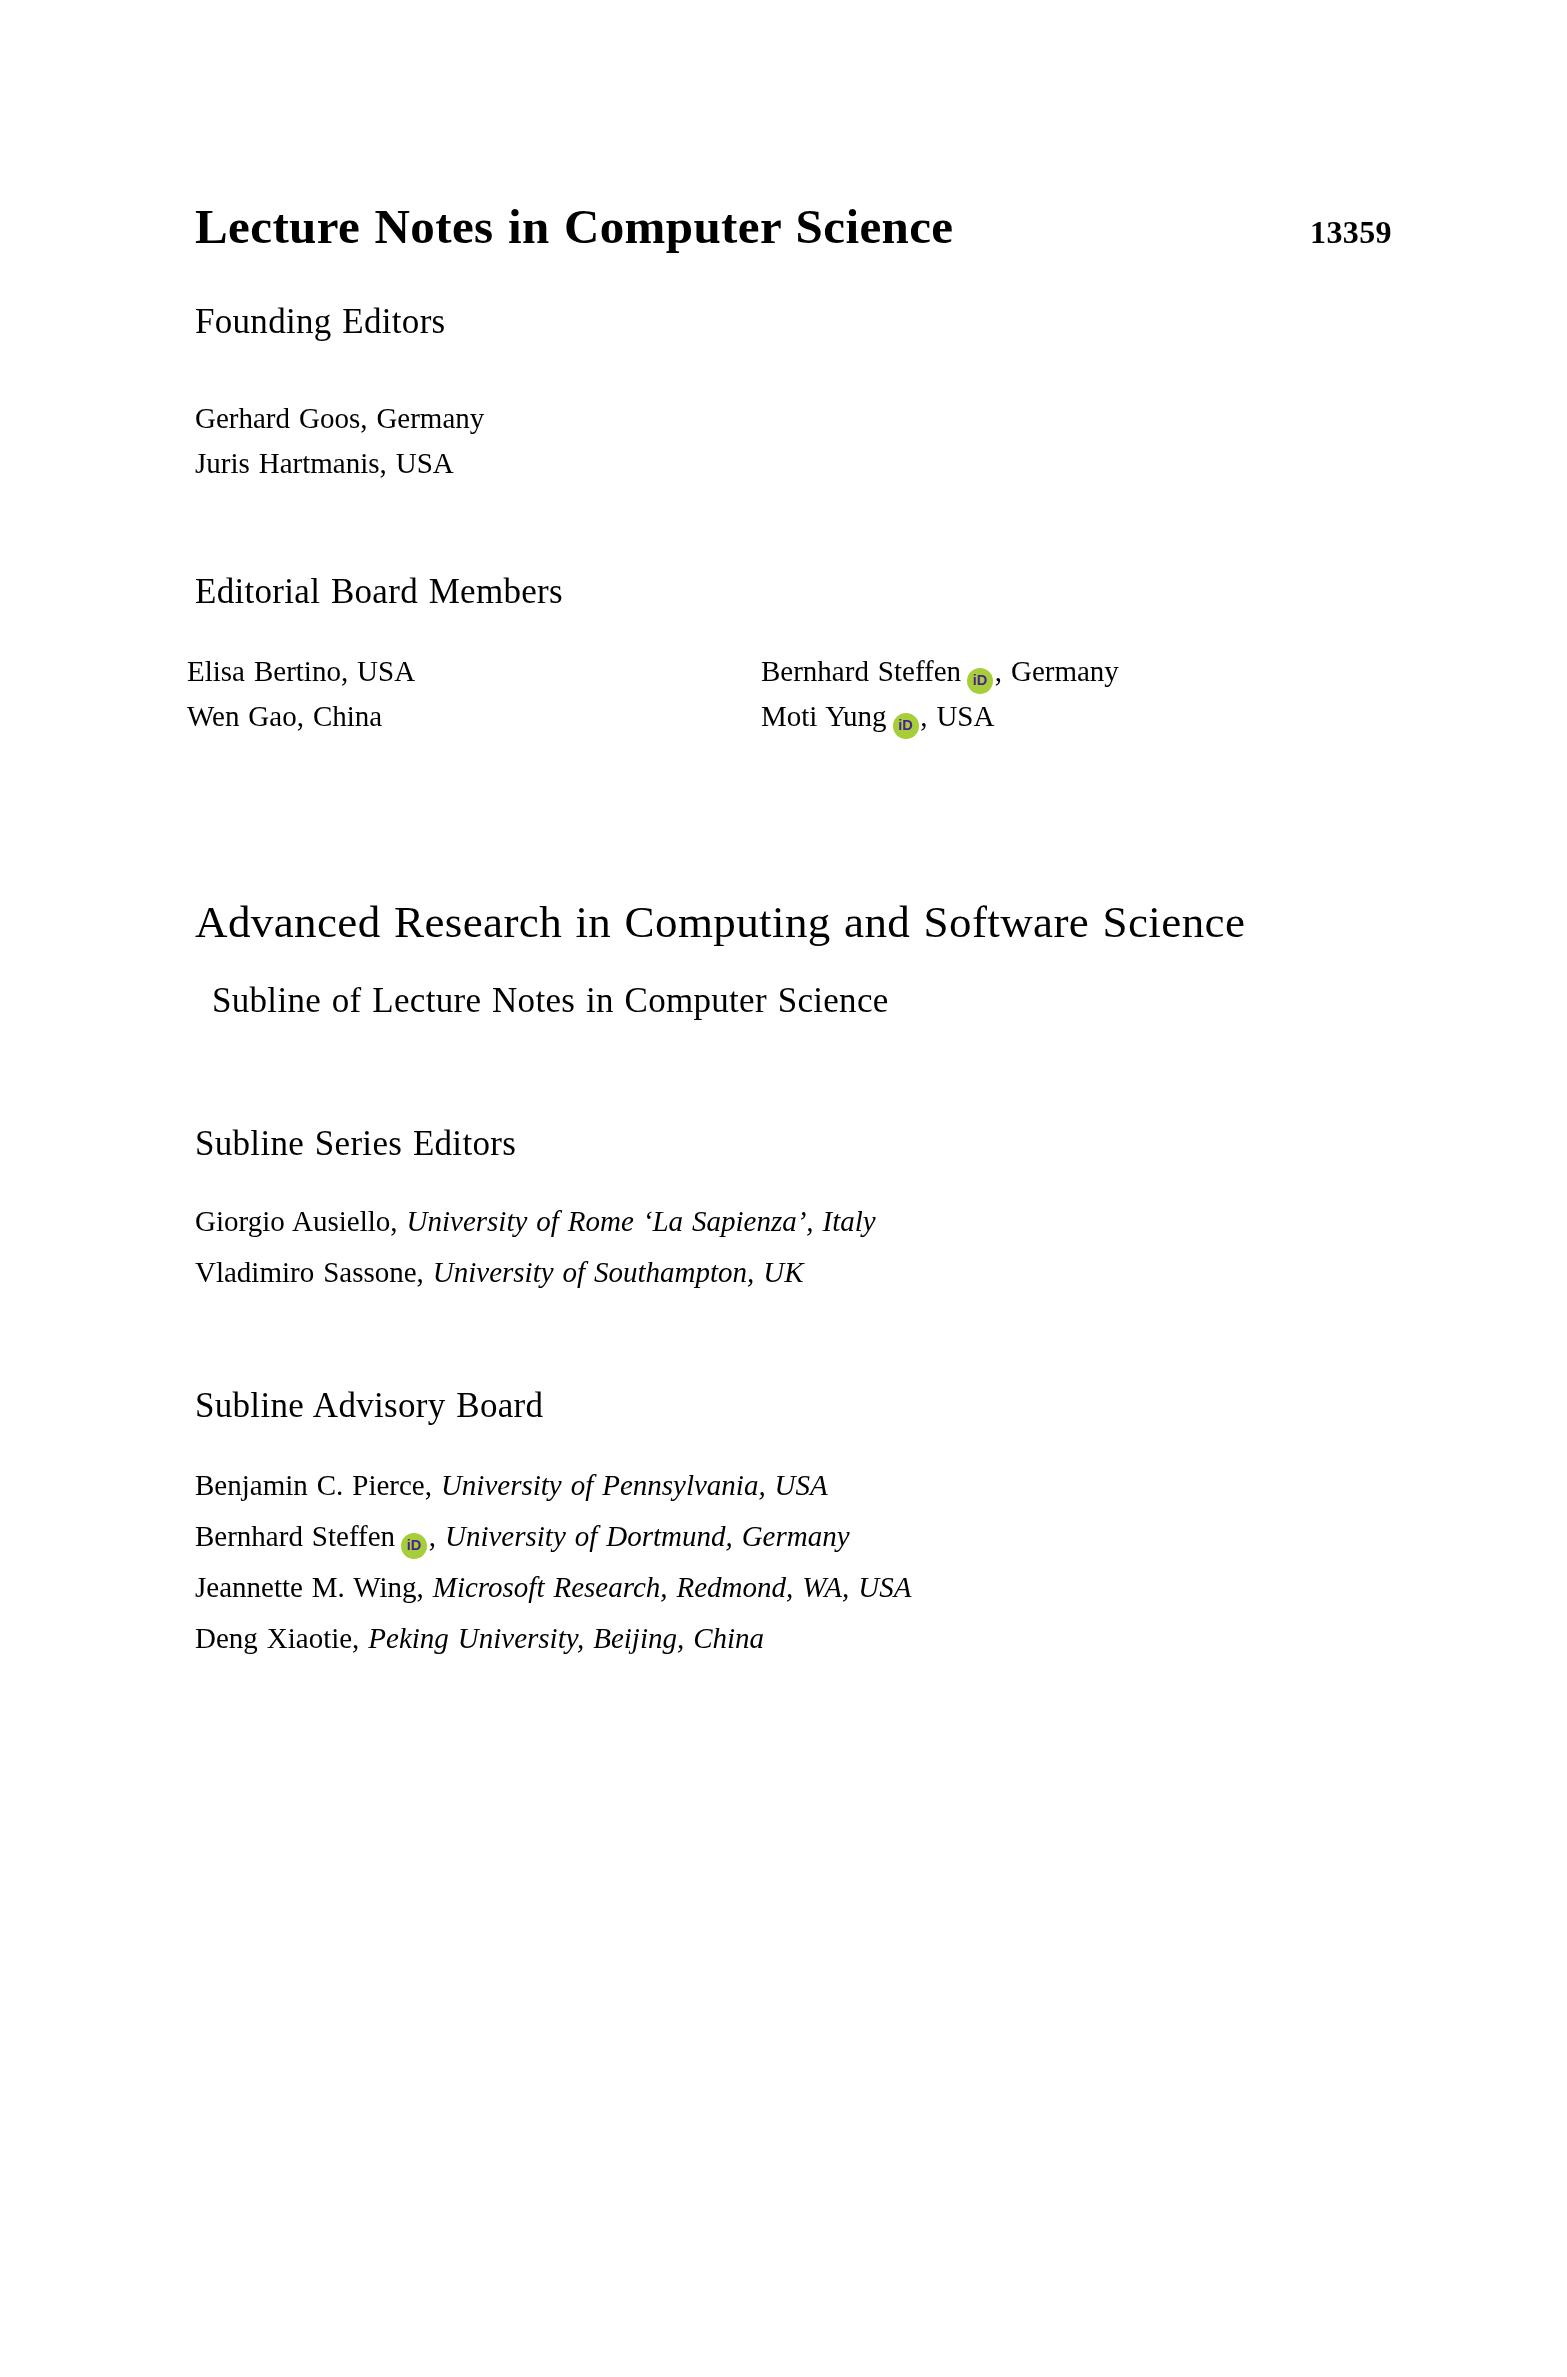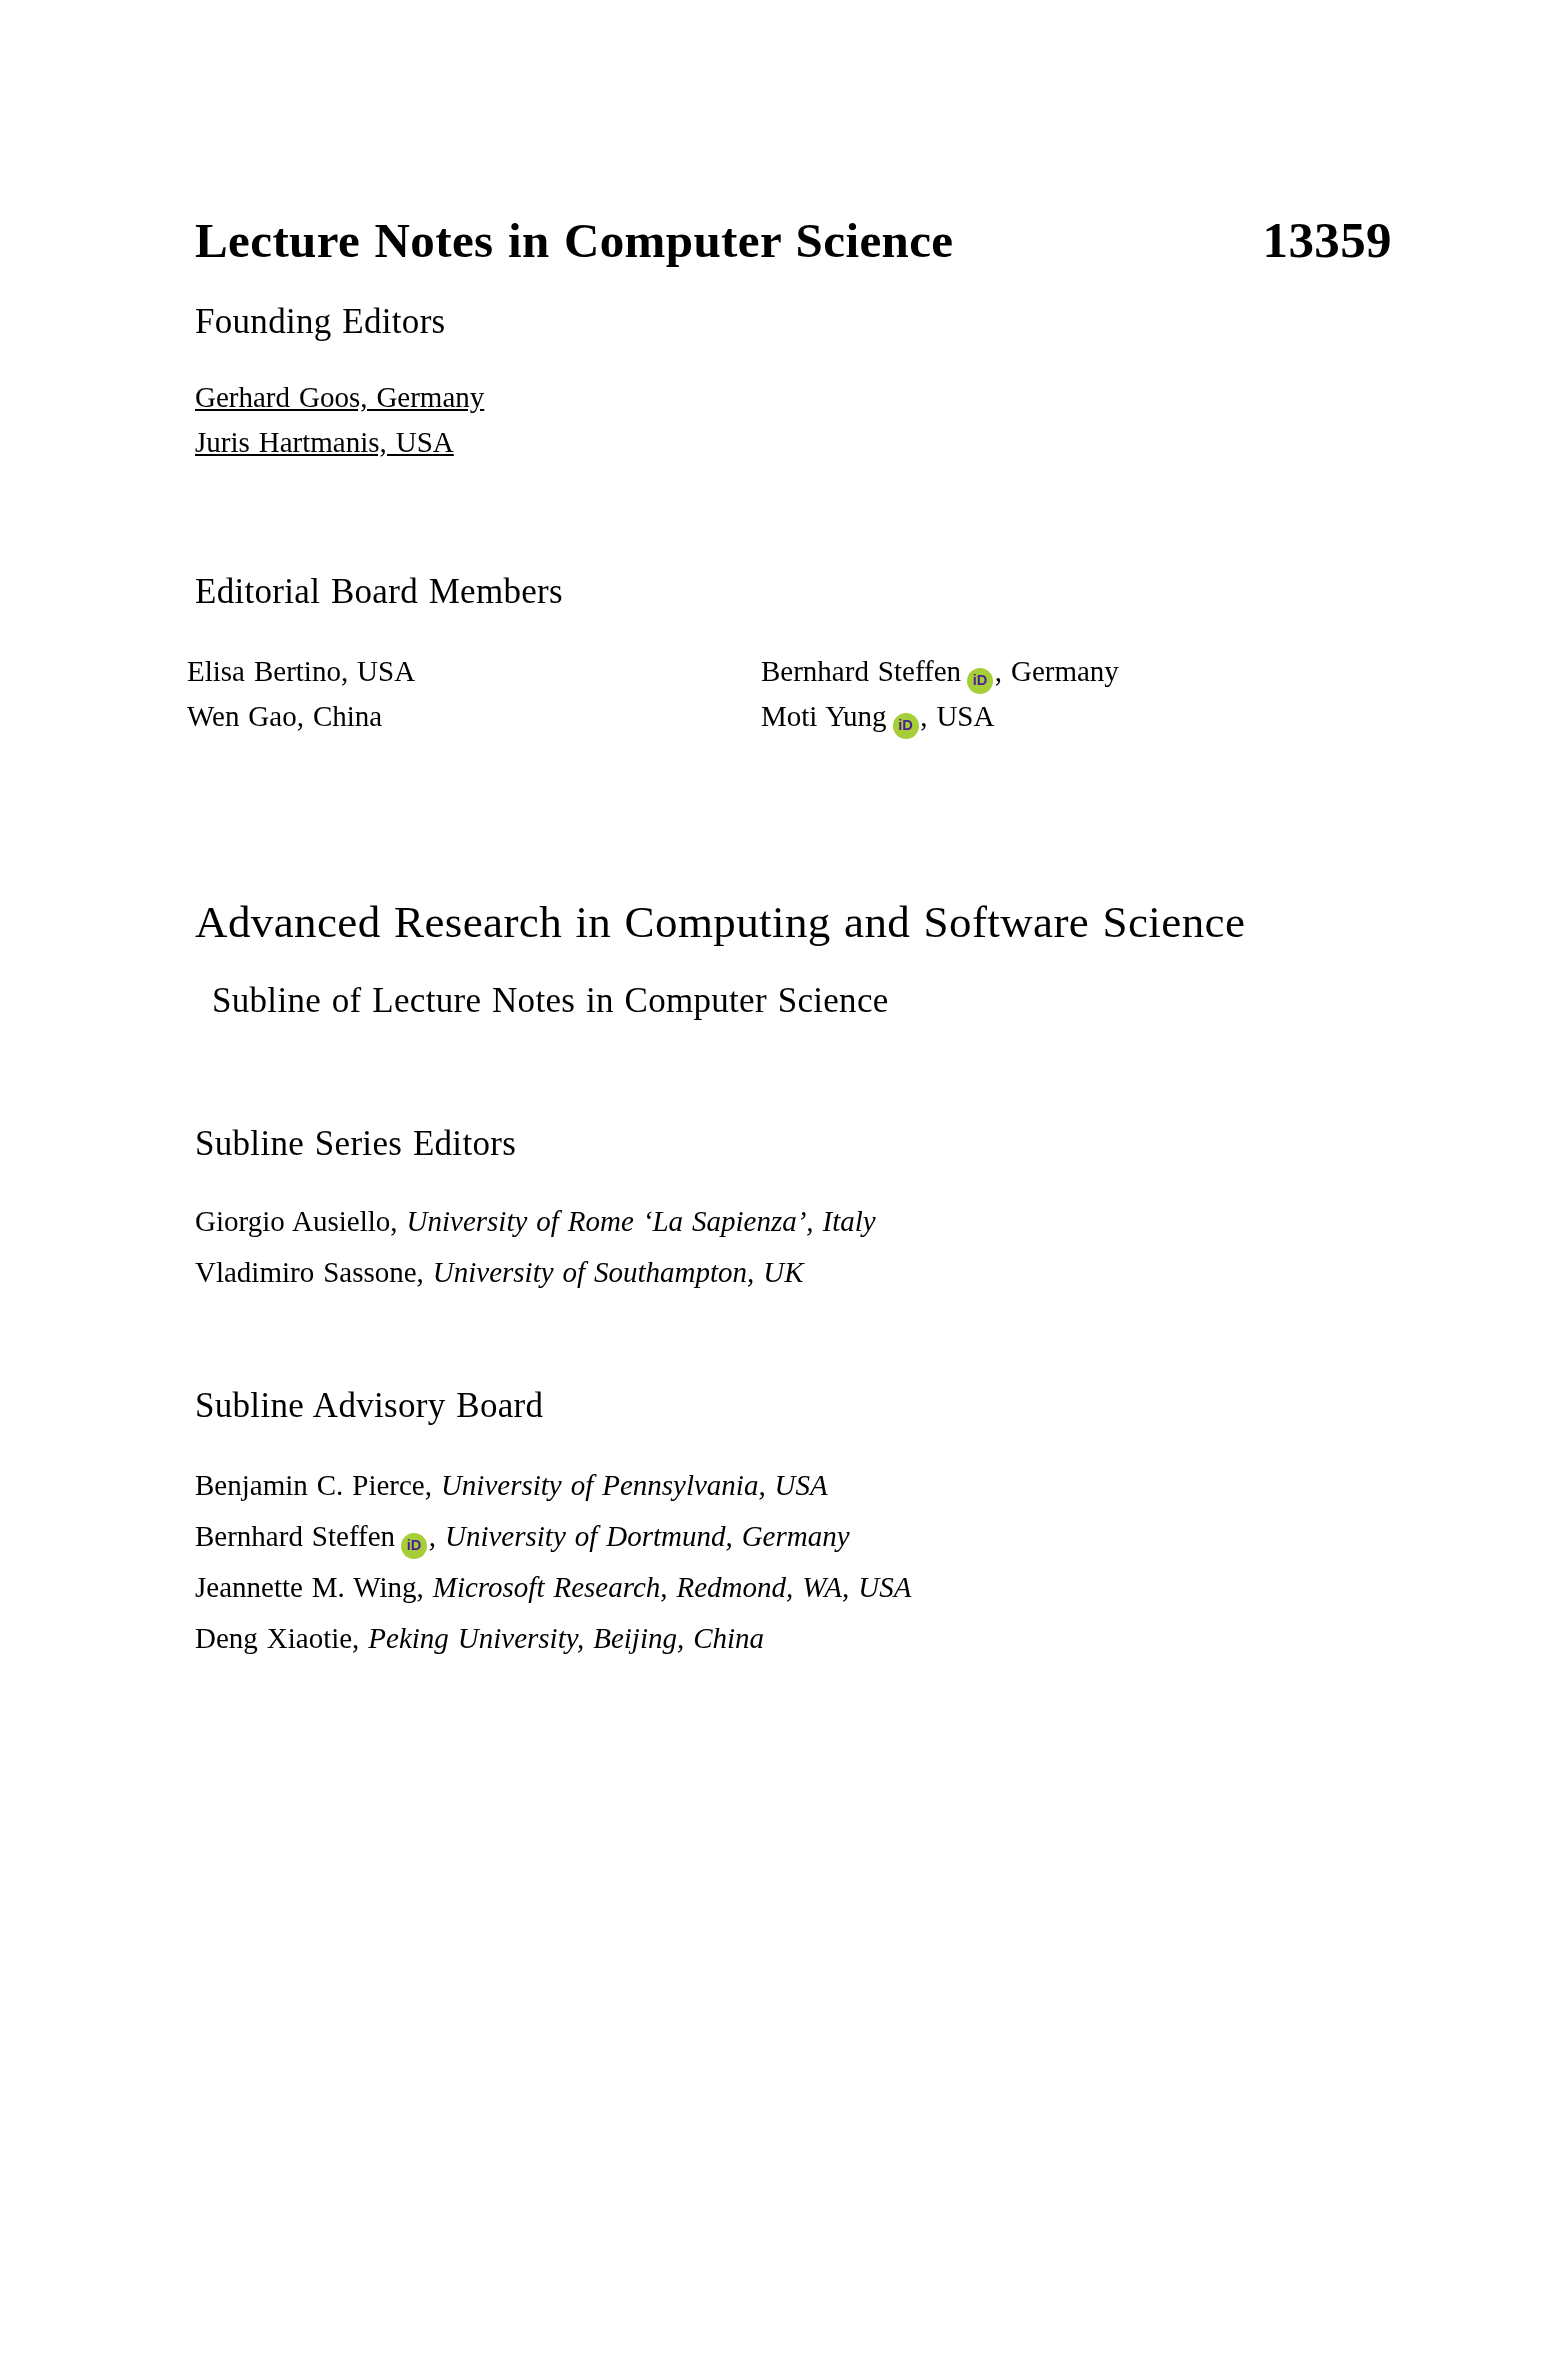--- a/index.html
+++ b/index.html
@@ -9,39 +9,39 @@
     background:#ffffff;color:#000;
     font-family:"Liberation Serif","DejaVu Serif",serif;
     word-spacing:1.7px;
     overflow:hidden;
   }
   .title-row{
     position:absolute;left:195px;top:200px;width:1197px;
     display:flex;justify-content:space-between;align-items:baseline;
   }
   .series-title{margin:0;font-size:49px;font-weight:bold;letter-spacing:0.4px;line-height:1.1;}
-  .series-number{font-size:51px;font-weight:bold;letter-spacing:0.4px;line-height:1.1;margin-top:12px;}
+  .series-number{font-size:32px;font-weight:bold;letter-spacing:0.4px;line-height:1.1;margin-top:12px;}
   .section-heading{
     position:absolute;left:195px;margin:0;
     font-size:35px;font-weight:normal;letter-spacing:0.3px;line-height:1.15;
   }
   .founding-heading{top:302px;}
   .editorial-heading{top:572px;}
   .series-heading{top:1124px;}
   .advisory-heading{top:1386px;}
   .arcoss-title{
     position:absolute;left:195px;top:897px;margin:0;
     font-size:45px;font-weight:normal;letter-spacing:0.4px;line-height:1.15;
   }
   .arcoss-subtitle{
     position:absolute;left:212px;top:981px;margin:0;
     font-size:35px;font-weight:normal;letter-spacing:0.3px;line-height:1.15;
   }
   .list{position:absolute;left:195px;font-size:29px;}
-  .founding-list{top:375px;text-decoration:underline;}
+  .founding-list{top:396px;}
   .series-list{top:1196px;}
   .advisory-list{top:1460px;}
   .line{display:block;line-height:45px;white-space:nowrap;}
   .big-gap .line{line-height:51px;}
   .editorial-grid{
     position:absolute;left:187px;top:649px;
     display:grid;grid-template-columns:574px auto;
     font-size:29px;
   }
   .aff{font-style:italic;}

